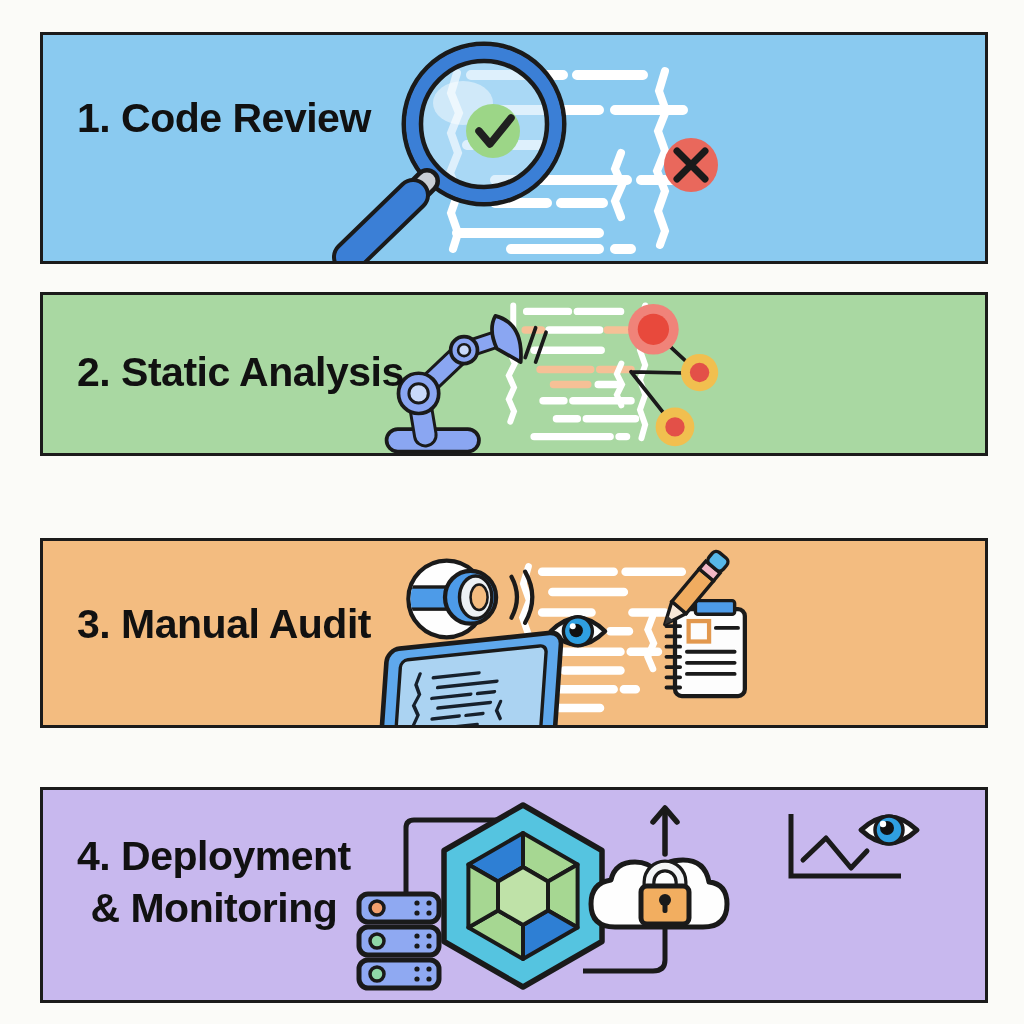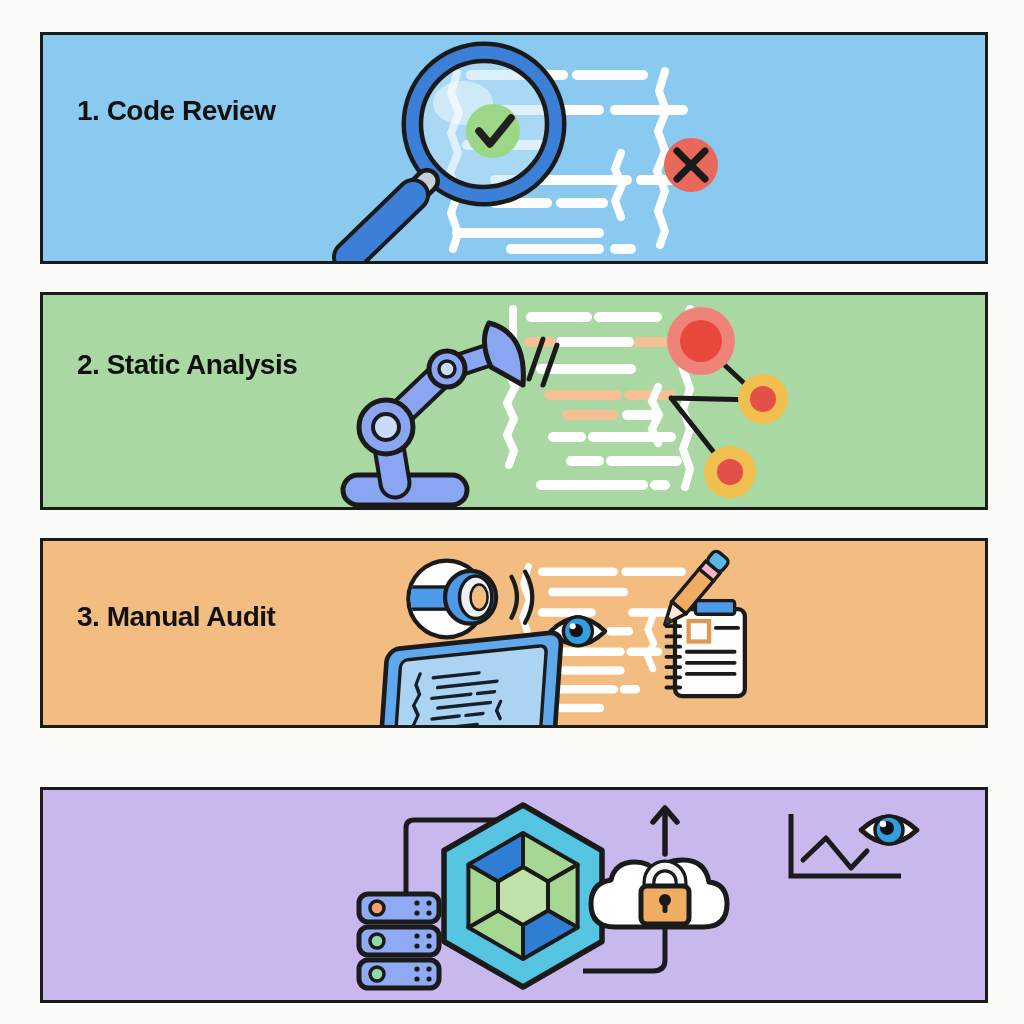--- a/index.html
+++ b/index.html
@@ -1,25 +1,25 @@
 <!DOCTYPE html>
 <html><head>
 <meta charset="utf-8">
 <style>
   html,body{margin:0;padding:0;background:#fbfbf8;}
   body{width:1024px;height:1024px;font-family:"Liberation Sans",sans-serif;}
   .canvas{position:relative;width:1024px;height:1024px;overflow:hidden;background:#fbfbf8;}
   .band{position:absolute;left:40px;width:948px;border:3px solid #1b1b1b;box-sizing:border-box;}
   #b1{top:32px;height:232px;}
-  #b2{top:292px;height:218px;}
+  #b2{top:292px;height:164px;}
   #b3{top:538px;height:190px;}
   #b4{top:787px;height:216px;}
   .band svg{position:absolute;left:0;top:0;width:100%;height:100%;display:block;}
   .title{position:absolute;left:34px;margin:0;font-weight:bold;color:#111;
-         font-size:28px;letter-spacing:-0.5px;z-index:2;line-height:1.15;}
+         font-size:41px;letter-spacing:-0.5px;z-index:2;line-height:1.15;}
   #b1 .title{top:60px;}
   #b2 .title{top:54px;}
   #b3 .title{top:60px;}
   #b4 .title{top:40px;text-align:center;line-height:1.28;}
   .title span{display:block;}
 </style>
 </head>
 <body>
 
 <div class="canvas">
@@ -145,20 +145,24 @@
         <polygon points="0,0 26,-11 26,11" fill="#f7e8d8" stroke="#1a1a1a" stroke-width="4" stroke-linejoin="round"></polygon>
         <polygon points="0,0 10,-4.5 10,4.5" fill="#333333"></polygon>
         <rect x="26" y="-11" width="50" height="22" fill="#f0ac60" stroke="#1a1a1a" stroke-width="4"></rect>
         <rect x="76" y="-11" width="12" height="22" fill="#f2b8c6" stroke="#1a1a1a" stroke-width="4"></rect>
         <rect x="88" y="-11" width="18" height="22" rx="6" fill="#57b8e8" stroke="#1a1a1a" stroke-width="4"></rect>
       </g>
     </svg>
   </section>
 
   <section class="band" id="b4" style="background: rgb(200, 184, 238);">
+    <h2 class="title">
+      <span>4. Deployment</span>
+      <span>&amp; Monitoring</span>
+    </h2>
     <svg viewBox="0 0 942 210">
       <g fill="none" stroke="#1a1a1a" stroke-width="5">
         <path d="M363 108 L363 38 Q363 30 371 30 L470 30"></path>
         <path d="M622 134 L622 170 Q622 181 610 181 L540 181"></path>
       </g>
       <g stroke-linejoin="round">
         <polygon points="480,15 559,60.5 559,151.5 480,197 401,151.5 401,60.5" fill="#55c4e0" stroke="#1a1a1a" stroke-width="5.5"></polygon>
         <polygon points="480,43 425.4,74.5 455,91.5 480,77" fill="#2e7fd4" stroke="#1a1a1a" stroke-width="4"></polygon>
         <polygon points="480,43 534.6,74.5 505,91.5 480,77" fill="#a6d792" stroke="#1a1a1a" stroke-width="4"></polygon>
         <polygon points="534.6,74.5 534.6,137.5 505,120.5 505,91.5" fill="#a6d792" stroke="#1a1a1a" stroke-width="4"></polygon>

